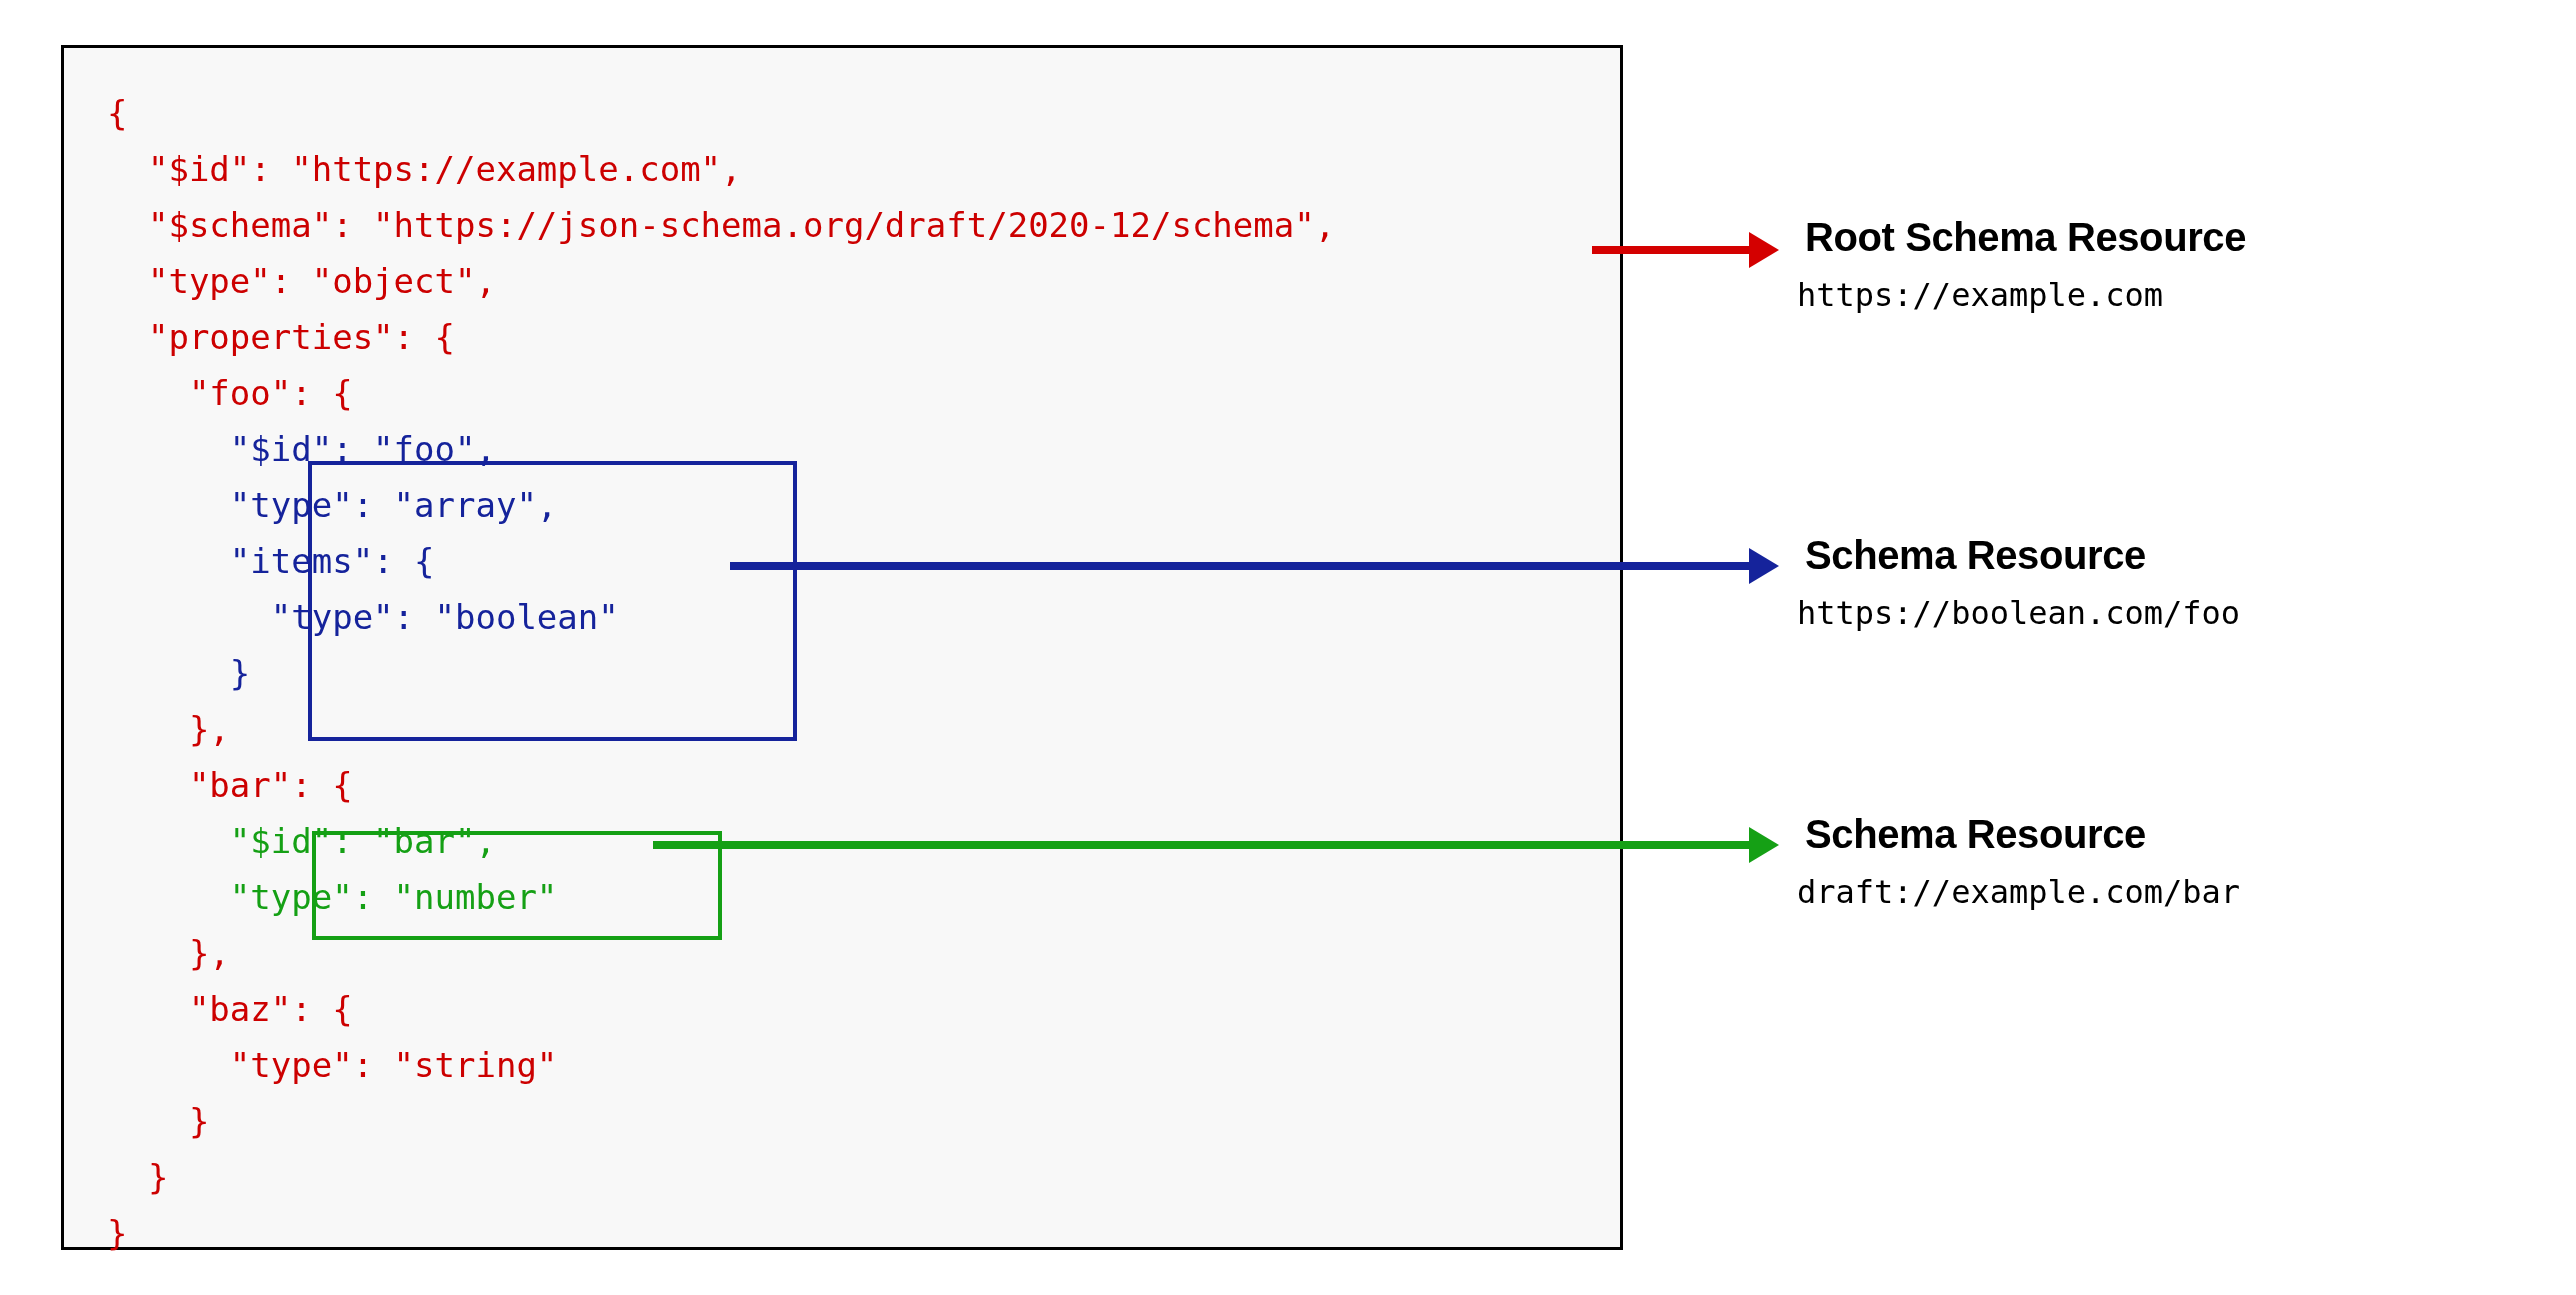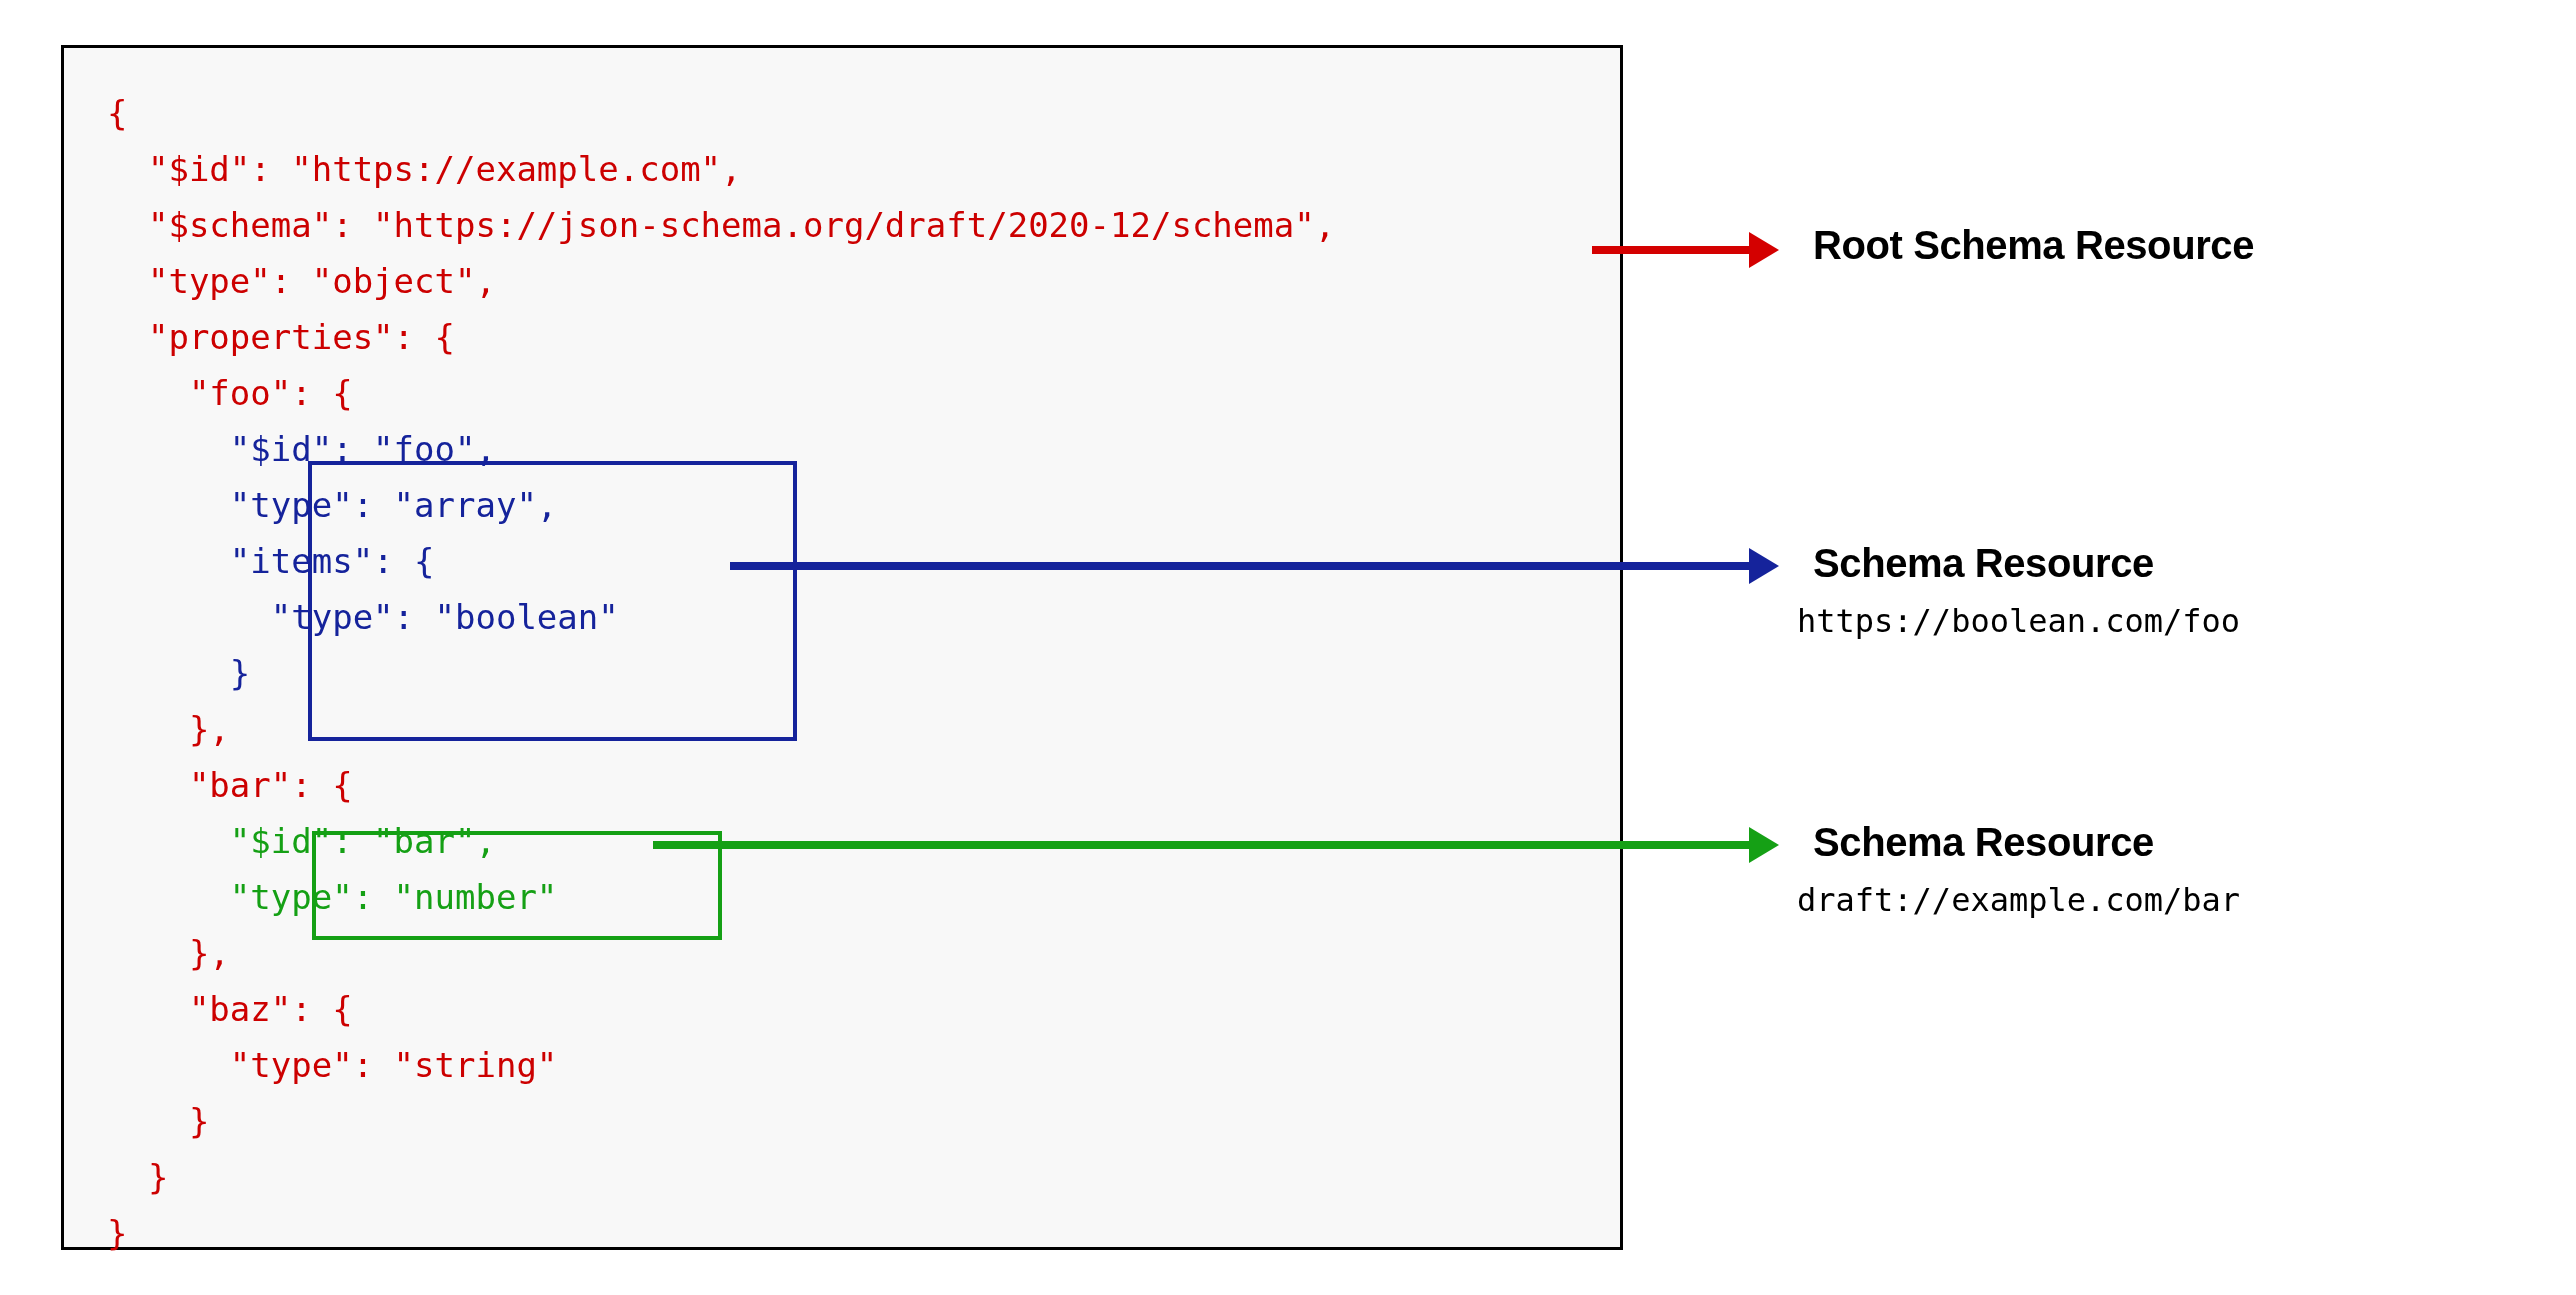--- a/index.html
+++ b/index.html
@@ -93,21 +93,21 @@
   #arrow-foo .shaft { width: 1021px; background: #15239b; }
   #arrow-foo .head  { border-left: 30px solid #15239b; }
 
   #arrow-bar { left: 653px;  top: 825px; width: 1126px; height: 39px; }
   #arrow-bar .shaft { width: 1098px; background: #15a015; }
   #arrow-bar .head  { border-left: 30px solid #15a015; }
 
   
   .annotation { position: absolute; left: 1797px; }
   .annotation .title {
-    margin: 16px;
+    margin: 8px;
     font-family: "Liberation Sans", sans-serif;
     font-weight: bold;
     font-size: 40px;
     color: #000000;
     letter-spacing: -0.4px;
     white-space: nowrap;
   }
   .annotation .url {
     margin: 0;
     margin-top: 16px;
@@ -141,20 +141,21 @@
   <div class="head"></div>
 </div>
 
 <div class="arrow" id="arrow-bar">
   <div class="shaft"></div>
   <div class="head"></div>
 </div>
 
 <div class="annotation" id="annotation-root">
   <p class="title">Root Schema Resource</p>
+  <p class="url">https://example.com</p>
 </div>
 
 <div class="annotation" id="annotation-foo">
   <p class="title">Schema Resource</p>
   <p class="url">https://boolean.com/foo</p>
 </div>
 
 <div class="annotation" id="annotation-bar">
   <p class="title">Schema Resource</p>
   <p class="url">draft://example.com/bar</p>

